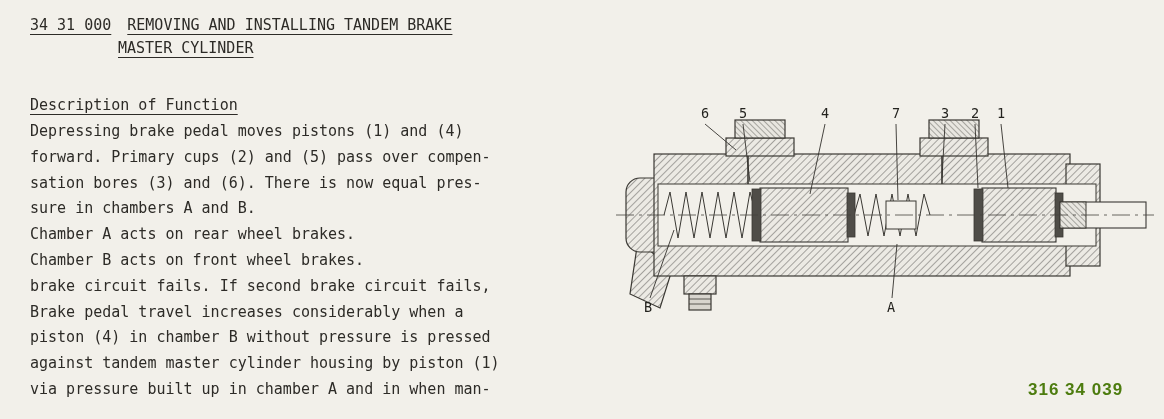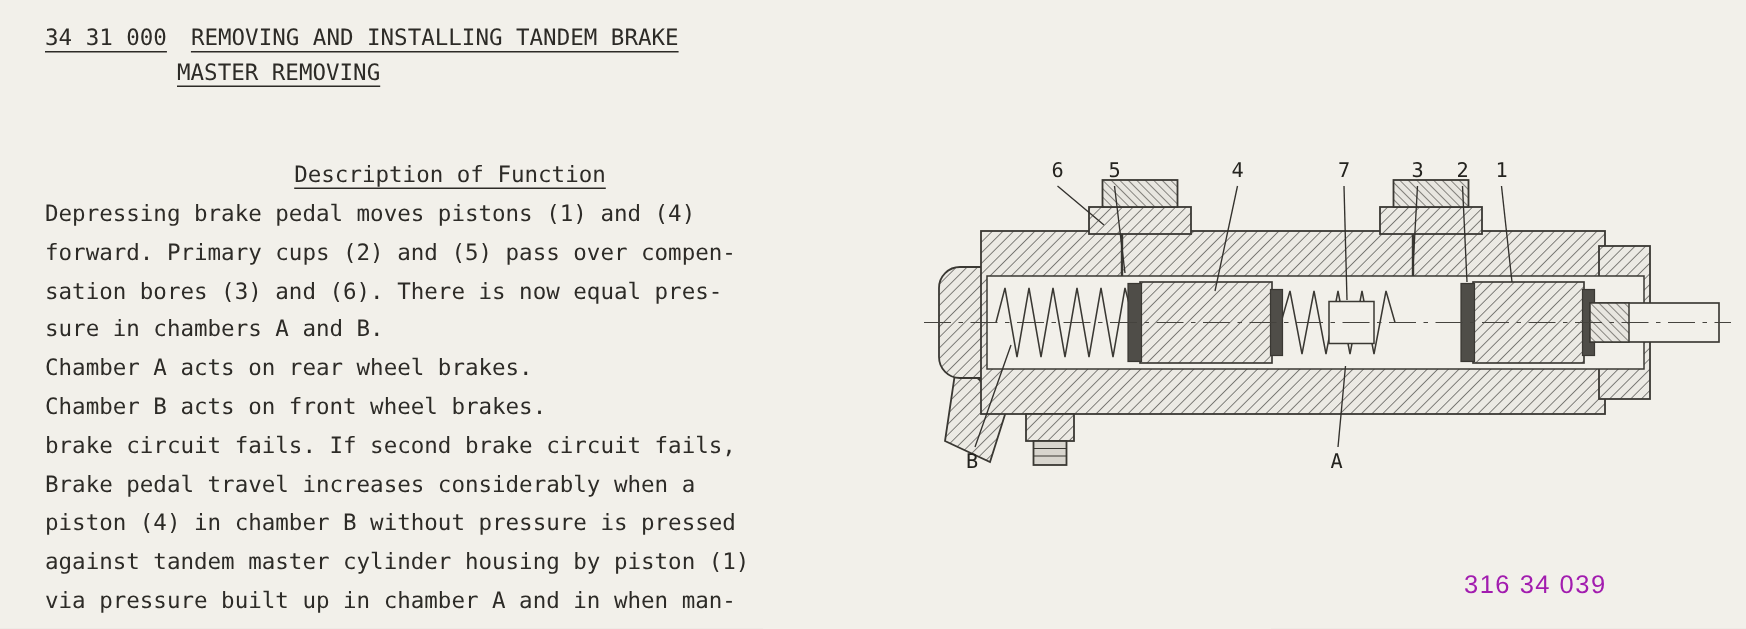--- a/index.html
+++ b/index.html
@@ -17,53 +17,53 @@
     position: absolute;
     left: 30px;
     top: 14px;
     width: 540px;
     font-size: 15px;
   }
   .u { text-decoration: underline; text-underline-offset: 4px; }
   .title-line1 { line-height: 23px; white-space: nowrap; }
   .section-num { margin-right: 16px; }
   .title-line2 { line-height: 23px; margin-left: 88px; }
-  .heading-wrap { margin-top: 44px; line-height: 24px; text-align: center; }
+  .heading-wrap { margin-top: 33px; line-height: 24px; }
   .heading { display: inline-block; }
   .body-lines { margin-top: 2px; }
   .body-lines .line { line-height: 25.8px; white-space: nowrap; }
   .diagram {
     position: absolute;
     left: 598px;
     top: 90px;
     width: 562px;
     height: 262px;
   }
   .fig-number {
     position: absolute;
-    left: 976px;
+    left: 1028px;
     top: 380px;
     font-family: "Liberation Sans", sans-serif;
-    font-weight: normal;
+    font-weight: bold;
     font-size: 17px;
     letter-spacing: 1px;
-    color: #a21caf;
+    color: #4d7c0f;
     white-space: nowrap;
   }
 </style>
 </head>
 <body>
 
 <div class="page">
 
   <div class="text-col">
     <div class="title-line1 u">
       <span class="section-num">34 31 000</span><span>REMOVING AND INSTALLING TANDEM BRAKE</span>
     </div>
-    <div class="title-line2 u">MASTER REMOVING</div>
+    <div class="title-line2 u">MASTER CYLINDER</div>
 
     <div class="heading-wrap">
       <span class="heading u">Description of Function</span>
     </div>
 
     <div class="body-lines">
       <div class="line">Depressing brake pedal moves pistons (1) and (4)</div>
       <div class="line">forward. Primary cups (2) and (5) pass over compen-</div>
       <div class="line">sation bores (3) and (6). There is now equal pres-</div>
       <div class="line">sure in chambers A and B.</div>

